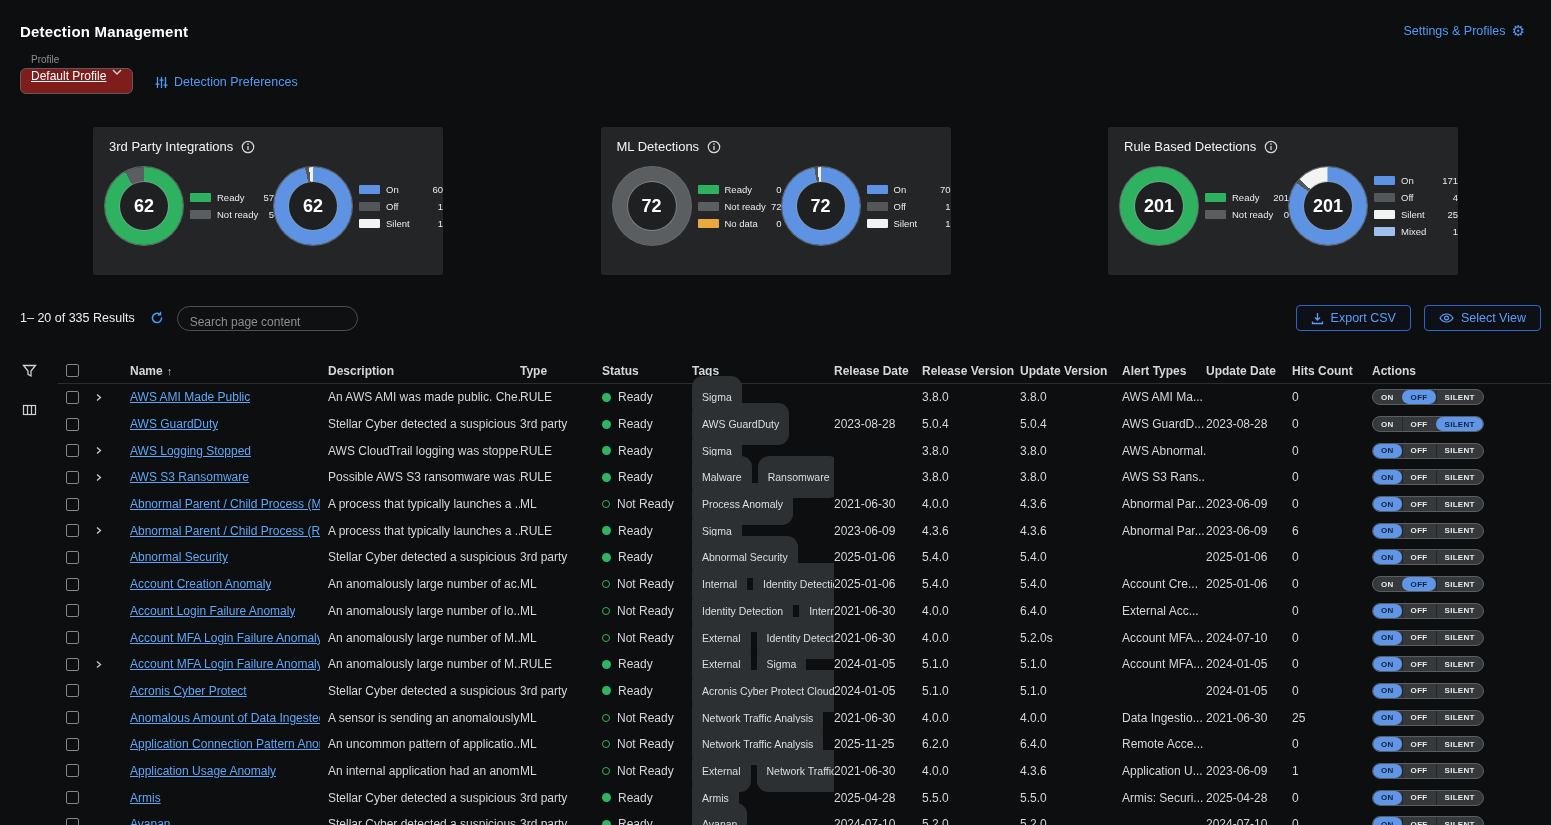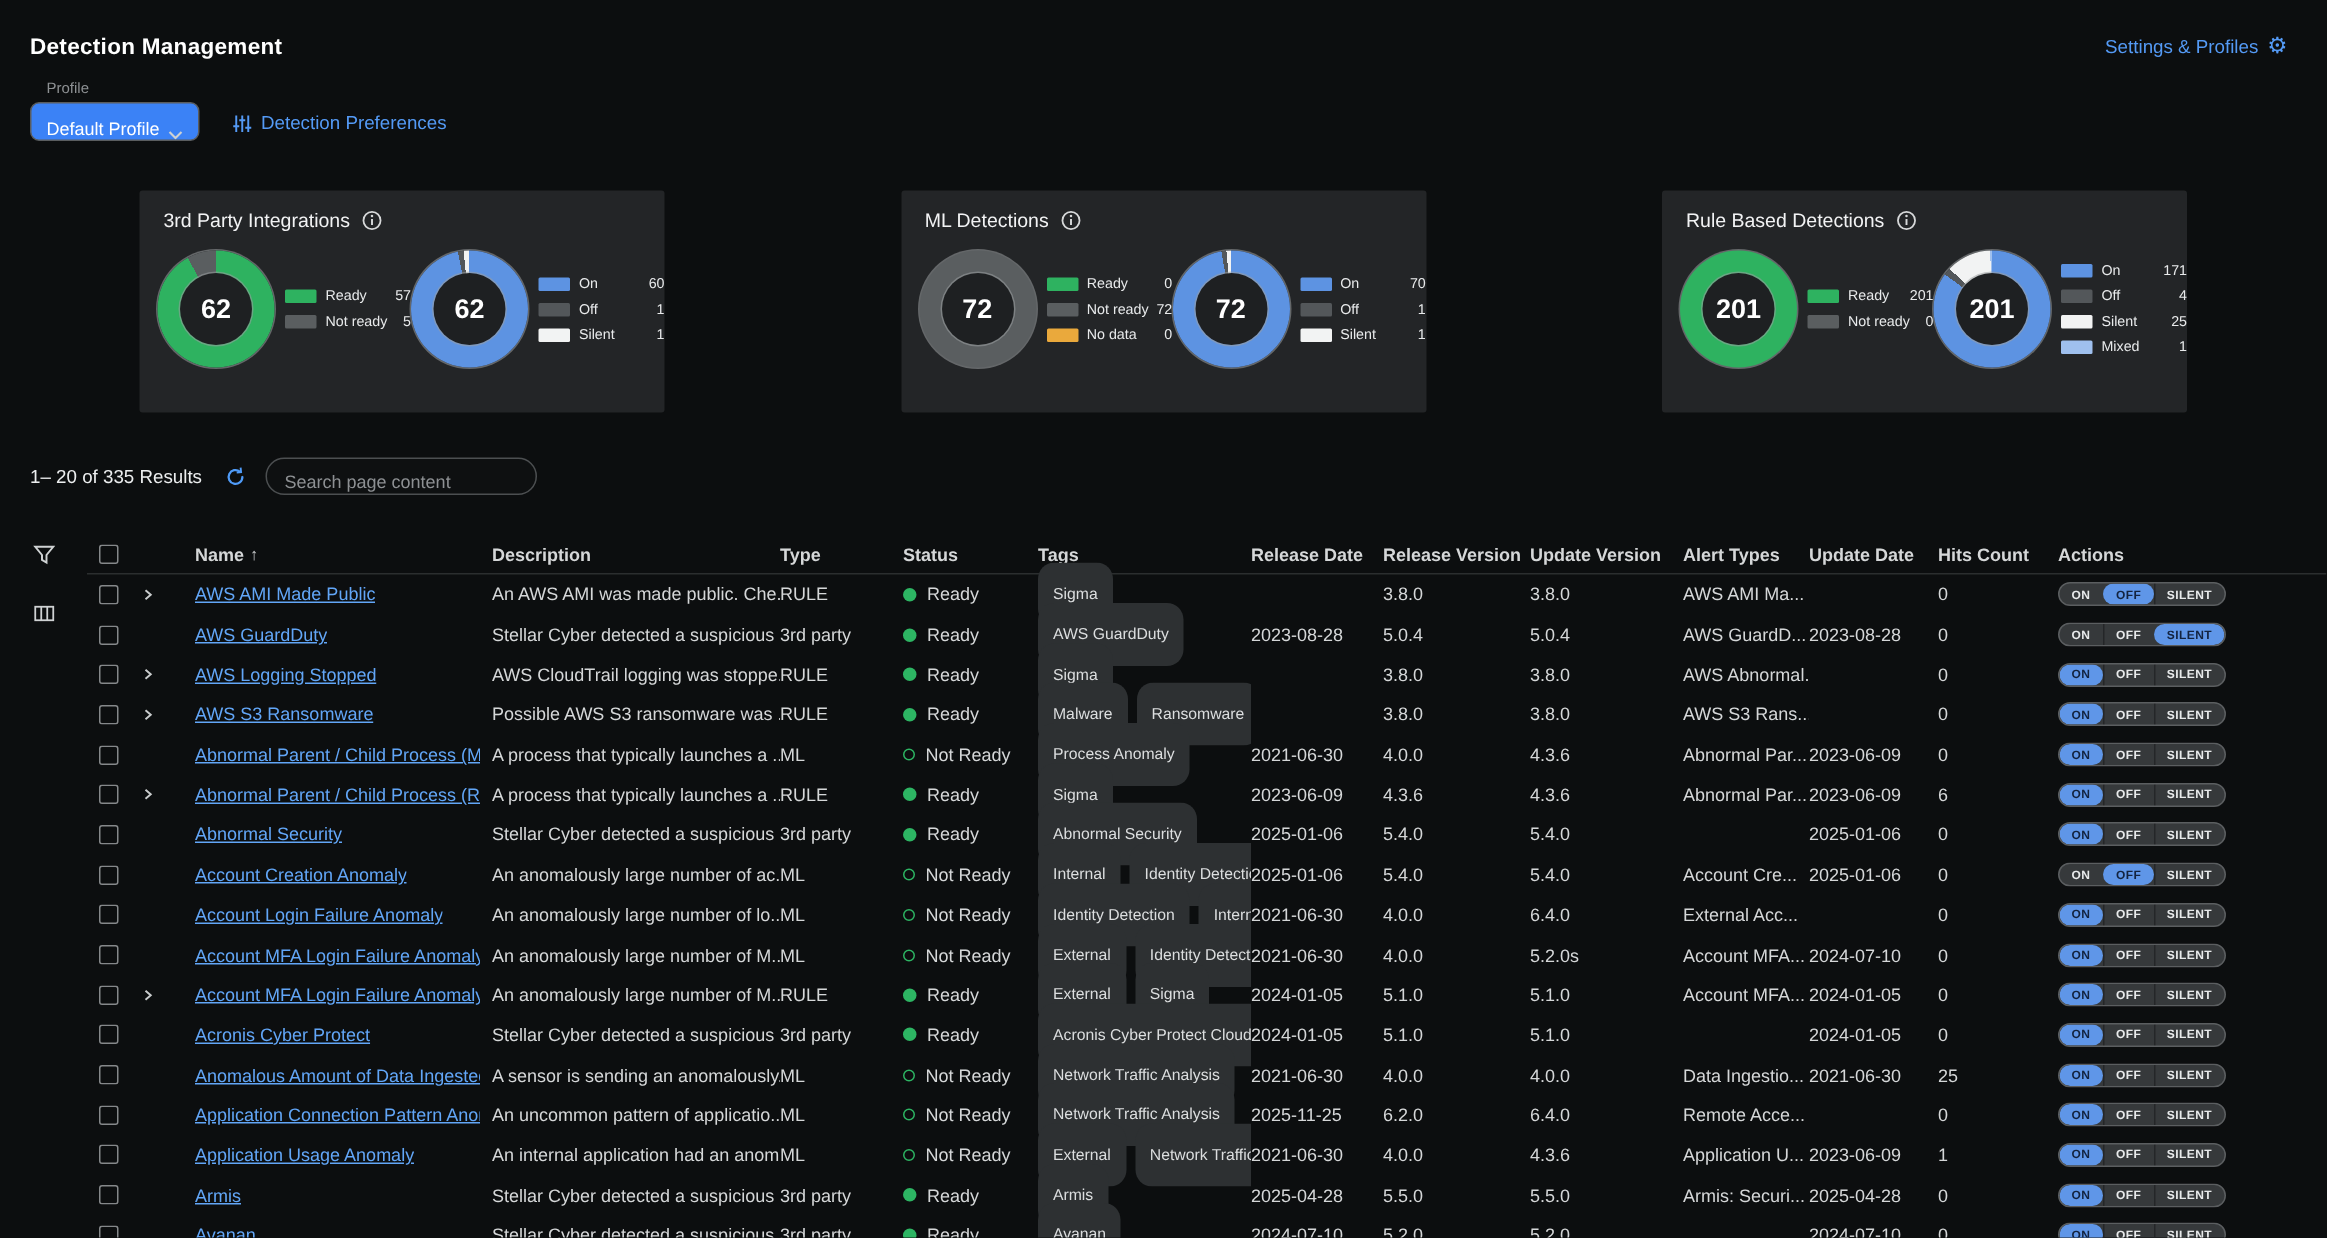--- a/index.html
+++ b/index.html
@@ -11,22 +11,22 @@
   }
   .topbar { display:flex; justify-content:space-between; align-items:flex-start; padding:12px 26px 0 20px;margin-top:11px; }
   .page-title { margin:0; font-size:15px; font-weight:bold; color:#ffffff; letter-spacing:.2px; }
   .link { color:#549af5; font-size:12.5px; text-decoration:none; cursor:pointer; display:inline-flex; align-items:center; gap:6px; }
   .gear { font-size:15px; line-height:1; }
 
   .profile-row { display:flex; align-items:flex-end; gap:22px; padding-left:20px; margin-top:14px; }
   .profile-label { font-size:10px; color:#8d9093; margin:0 0 3px 11px; }
   .select {
     width:113px; height:26px; border:1px solid #5a5d5f; border-radius:6px;
-    display:flex; align-items:flex-end; justify-content:space-between;
-    padding:0 10px; font-size:12px; color:#ffffff; background:#3b82f6; cursor:pointer;
+    display:flex; align-items:flex-start; justify-content:space-between;
+    padding:0 10px; font-size:12px; color:#ffffff; background:#7f1d1d; cursor:pointer;text-decoration:underline;
   }
   .pref-link { margin-bottom:5px; }
 
   .cards { display:flex; justify-content:space-between; padding:0 93px; margin-top:33px; }
   .card { width:350px; height:148px; background:#232527; border-radius:2px; padding:12px 8px 10px 10px; }
   .card-title-row { display:flex; align-items:center; gap:8px; padding-left:6px; }
   .card-title { font-size:13px; color:#f2f3f4; }
   .card-body { display:flex; justify-content:space-between; margin-top:13px; padding:0 2px; }
   .donut-group { display:flex; align-items:center; gap:7px; }
   .donut {
@@ -317,20 +317,36 @@
         <path d="M10.4 0.8l0.3 2.9-2.9 0.3" fill="none" stroke="#4f9bf8" stroke-width="1.3"></path>
       </svg>
   </span>
   <div class="search">
     <svg width="13" height="13" viewBox="0 0 13 13">
         <circle cx="5.5" cy="5.5" r="4" fill="none" stroke="#9a9da0" stroke-width="1.4"></circle>
         <path d="M8.6 8.6l3 3" stroke="#9a9da0" stroke-width="1.4"></path>
       </svg>
     <input placeholder="Search page content" style="">
   </div>
+  <div class="toolbar-right">
+    <button class="btn">
+      <svg width="13" height="13" viewBox="0 0 13 13">
+          <path d="M6.5 1v6.5M4 5.5l2.5 2.5L9 5.5" fill="none" stroke="#5d9df6" stroke-width="1.3"></path>
+          <path d="M1.5 9.5v2h10v-2" fill="none" stroke="#5d9df6" stroke-width="1.3"></path>
+        </svg>
+      <span>Export CSV</span>
+    </button>
+    <button class="btn">
+      <svg width="15" height="12" viewBox="0 0 15 12">
+          <path d="M1 6s2.4-4 6.5-4S14 6 14 6s-2.4 4-6.5 4S1 6 1 6z" fill="none" stroke="#5d9df6" stroke-width="1.2"></path>
+          <circle cx="7.5" cy="6" r="1.9" fill="none" stroke="#5d9df6" stroke-width="1.2"></circle>
+        </svg>
+      <span>Select View</span>
+    </button>
+  </div>
 </div>
 
 <div class="table-wrap">
   <div class="rail">
     <span class="rail-icon">
       <svg width="15" height="14" viewBox="0 0 15 14">
           <path d="M1.5 1.5h12L9 7v5l-3-1.7V7z" fill="none" stroke="#cfd2d3" stroke-width="1.3"></path>
         </svg>
     </span>
     <span class="rail-icon">

